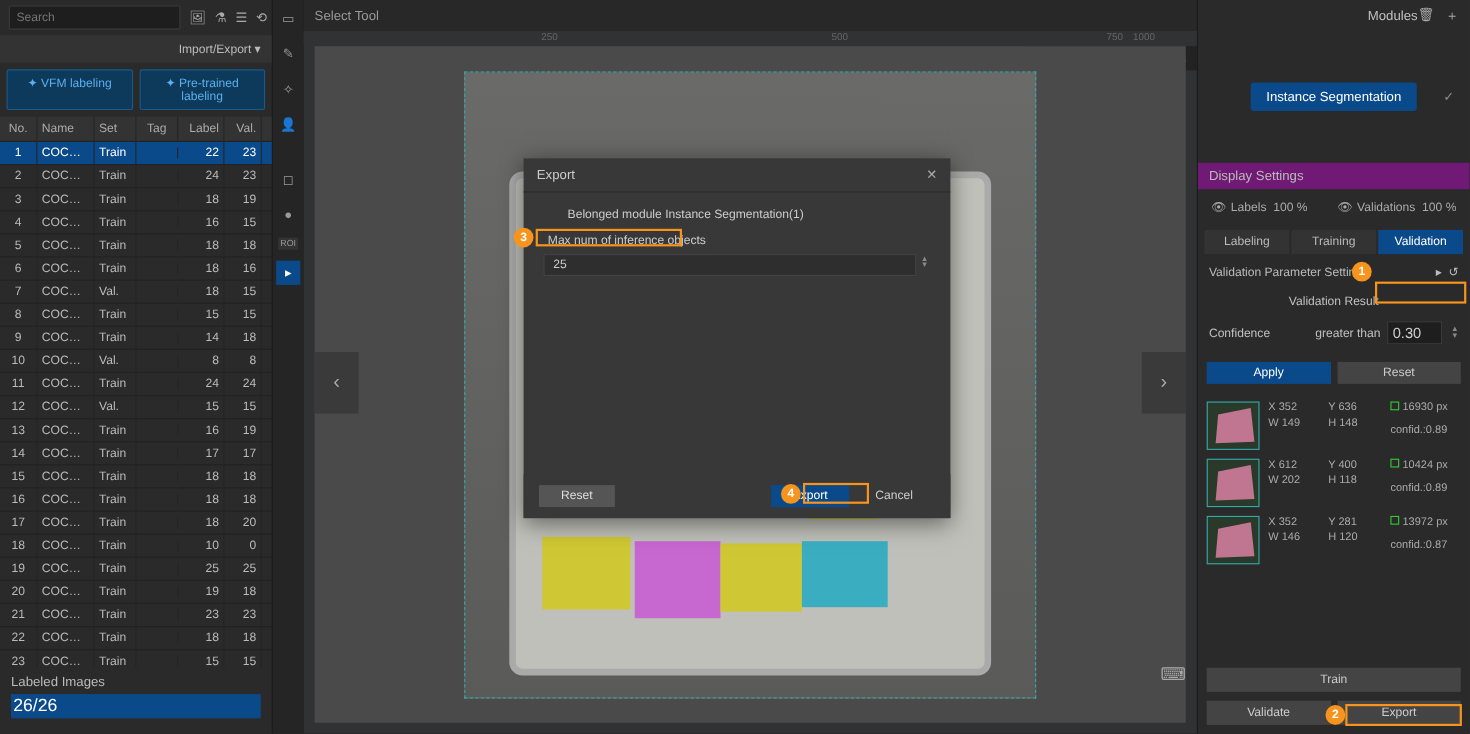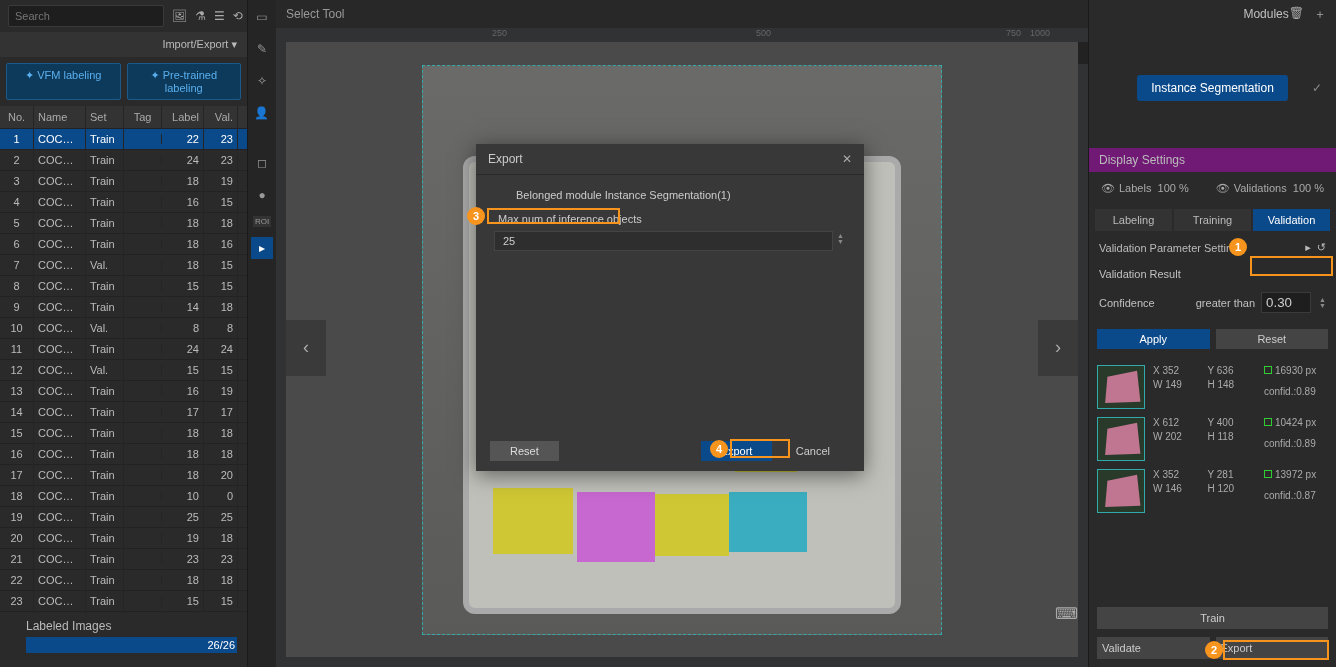--- a/index.html
+++ b/index.html
@@ -22,22 +22,22 @@
 .c-set { width: 38px; }
 .c-tag { width: 38px; text-align: center; }
 .c-label { width: 42px; text-align: right; }
 .c-val { width: 34px; text-align: right; }
 .table-body { flex: 1; overflow-y: auto; position: relative; }
 .table-body::-webkit-scrollbar { width: 10px; }
 .table-body::-webkit-scrollbar-track { background: #2a2a2a; }
 .table-body::-webkit-scrollbar-thumb { background: #555; }
 .tr { display: flex; font-size: 11px; color: #bbb; border-bottom: 1px solid #222; height: 21px; align-items: center; }
 .tr.selected { background: #0b4a8a; color: #fff; }
-.labeled-section { padding: 6px 10px; color: #bbb; margin-left: 16px; }
-.progress-bar { background: #0b4a8a; color: #fff; text-align: right; font-size: 11px; padding: 2px; margin: 4px 0 8px; }
+.labeled-section { padding: 6px 10px; color: #bbb; }
+.progress-bar { background: #0b4a8a; color: #fff; text-align: left; font-size: 16px; padding: 2px; margin: 4px 0 8px; }
 
 
 .tool-strip { width: 28px; background: #252525; display: flex; flex-direction: column; align-items: center; padding-top: 6px; gap: 10px; color: #999; }
 .tool-strip .tool { width: 22px; height: 22px; display: flex; align-items: center; justify-content: center; cursor: pointer; }
 .tool-strip .tool.active { background: #0b4a8a; color: #fff; }
 .roi-badge { font-size: 8px; background: #333; padding: 1px 2px; }
 
 
 .main-area { flex: 1; display: flex; flex-direction: column; background: #1e1e1e; position: relative; }
 .top-bar { height: 28px; background: #282828; display: flex; align-items: center; padding: 0 10px; color: #999; font-size: 12px; }
@@ -72,38 +72,38 @@
 .mod-node { background: #0b4a8a; color: #fff; padding: 6px 14px; border-radius: 3px; font-size: 12px; position: relative; }
 .mod-check { position: absolute; right: 14px; top: 50%; transform: translateY(-50%); color: #888; }
 .section-title { background: #701a75; padding: 5px 10px; color: #bbb; font-size: 12px; }
 .display-row { padding: 10px 12px; display: flex; justify-content: space-between; align-items: center; color: #aaa; font-size: 11px; }
 .eye { margin-right: 4px; }
 .tabs-3 { display: flex; padding: 4px 6px; gap: 2px; position: relative; }
 .tab3 { flex: 1; background: #333; text-align: center; padding: 5px 0; font-size: 11px; color: #bbb; cursor: pointer; }
 .tab3.active { background: #0b4a8a; color: #fff; }
 .param-row { padding: 6px 10px; display: flex; justify-content: space-between; align-items: center; font-size: 11px; color: #bbb; }
 .param-row .icons { display: flex; gap: 6px; }
-.result-row { padding: 8px 10px; font-size: 11px; }
+.result-row { padding: 8px 10px; font-size: 11px; text-align: center; }
 .conf-row { padding: 4px 10px 10px; display: flex; align-items: center; justify-content: space-between; font-size: 11px; }
 .conf-val { width: 50px; background: #1e1e1e; border: 1px solid #3a3a3a; color: #ccc; padding: 2px 4px; }
 .spin { display: flex; flex-direction: column; margin-left: 2px; font-size: 7px; color: #888; line-height: 6px; }
 .btn-row { display: flex; gap: 6px; padding: 6px 8px; }
 .btn-row button { flex: 1; padding: 4px; font-size: 11px; border: none; cursor: pointer; }
 .btn-primary { background: #0b4a8a; color: #fff; }
 .btn-secondary { background: #444; color: #ccc; }
 .inst-list { flex: 1; overflow: auto; padding: 6px 8px; }
 .inst-item { display: flex; align-items: flex-start; padding: 4px 0; gap: 8px; font-size: 10px; color: #aaa; }
 .inst-thumb { width: 48px; height: 44px; background: #2a3a2a; border: 1px solid #3aa; display: flex; align-items: center; justify-content: center; }
 .inst-cube { width: 34px; height: 30px; background: #c07590; transform: perspective(60px) rotateX(20deg) rotateY(-20deg); }
 .inst-stats { flex: 1; display: grid; grid-template-columns: 1fr 1fr; gap: 3px 6px; }
 .sq { display: inline-block; width: 8px; height: 8px; border: 1px solid #3c3; margin-right: 3px; }
 .pill { display: block; }
 .train-btn { margin: 4px 8px; background: #444; color: #ccc; text-align: center; padding: 5px; font-size: 11px; cursor: pointer; }
 .foot-btns { display: flex; gap: 6px; padding: 4px 8px 8px; }
-.foot-btns .fbtn { flex: 1; background: #444; color: #ccc; padding: 5px; font-size: 11px; cursor: pointer; }
+.foot-btns .fbtn { flex: 1; background: #444; color: #ccc; text-align: center; padding: 5px; font-size: 11px; cursor: pointer; }
 
 
 .callout { position: absolute; border: 2px solid #f7941d; pointer-events: none; z-index: 50; }
 .callout-badge { position: absolute; width: 18px; height: 18px; border-radius: 50%; background: #f7941d; color: #fff; font-size: 11px; display: flex; align-items: center; justify-content: center; font-weight: bold; z-index: 51; }
 
 
 .modal-backdrop { position: absolute; left: 476px; top: 144px; width: 388px; background: #383838; color: #ccc; z-index: 40; box-shadow: 0 4px 20px rgba(0,0,0,0.5); }
 .modal-header { display: flex; justify-content: space-between; padding: 8px 12px; border-bottom: 1px solid #2a2a2a; }
 .modal-close { cursor: pointer; color: #aaa; }
 .modal-body { padding: 14px 18px 180px; font-size: 11px; }

